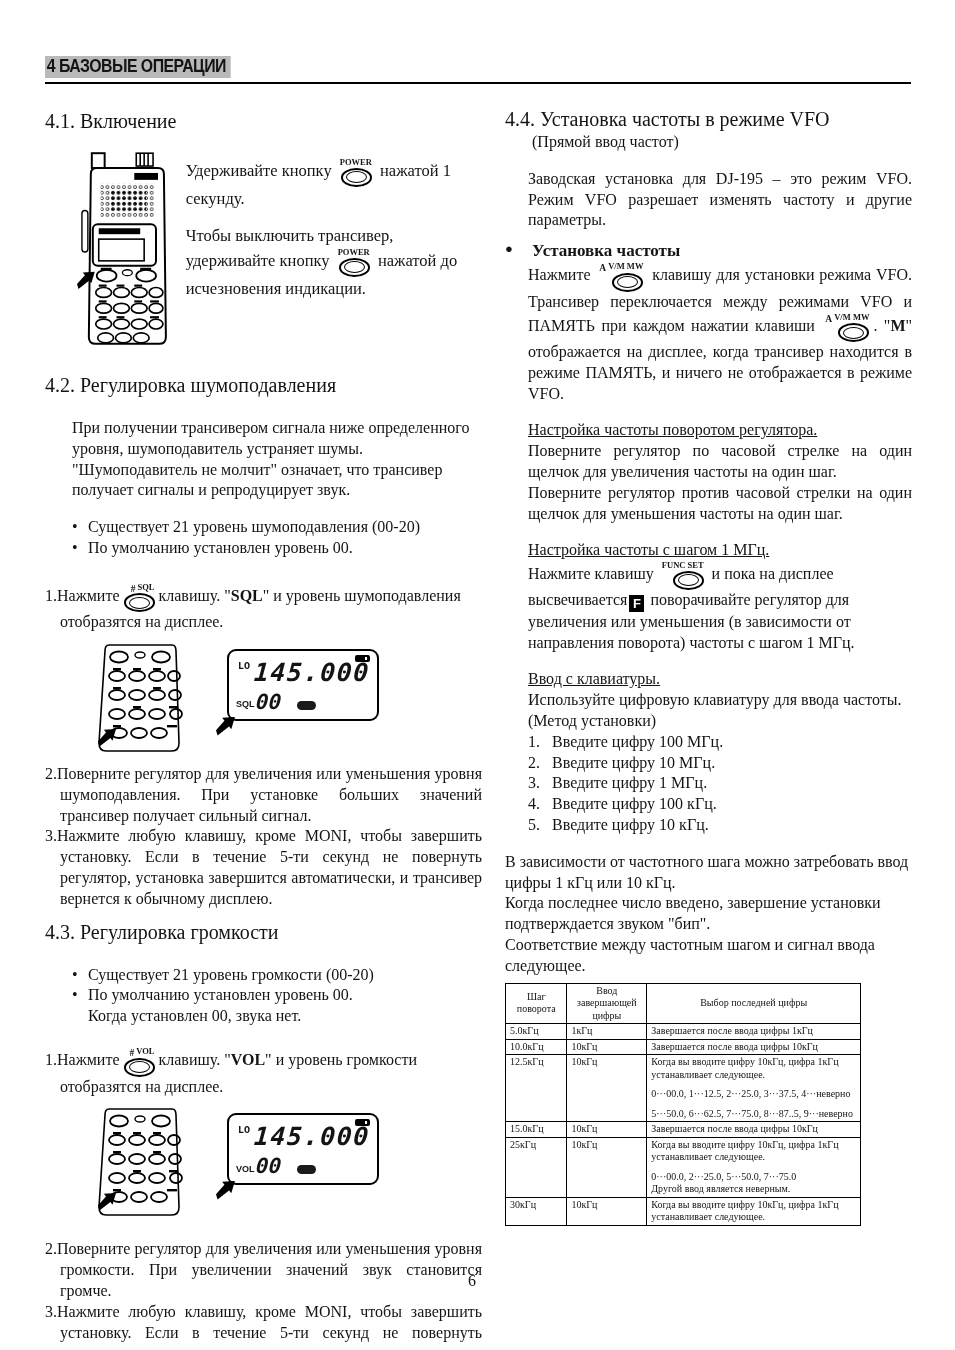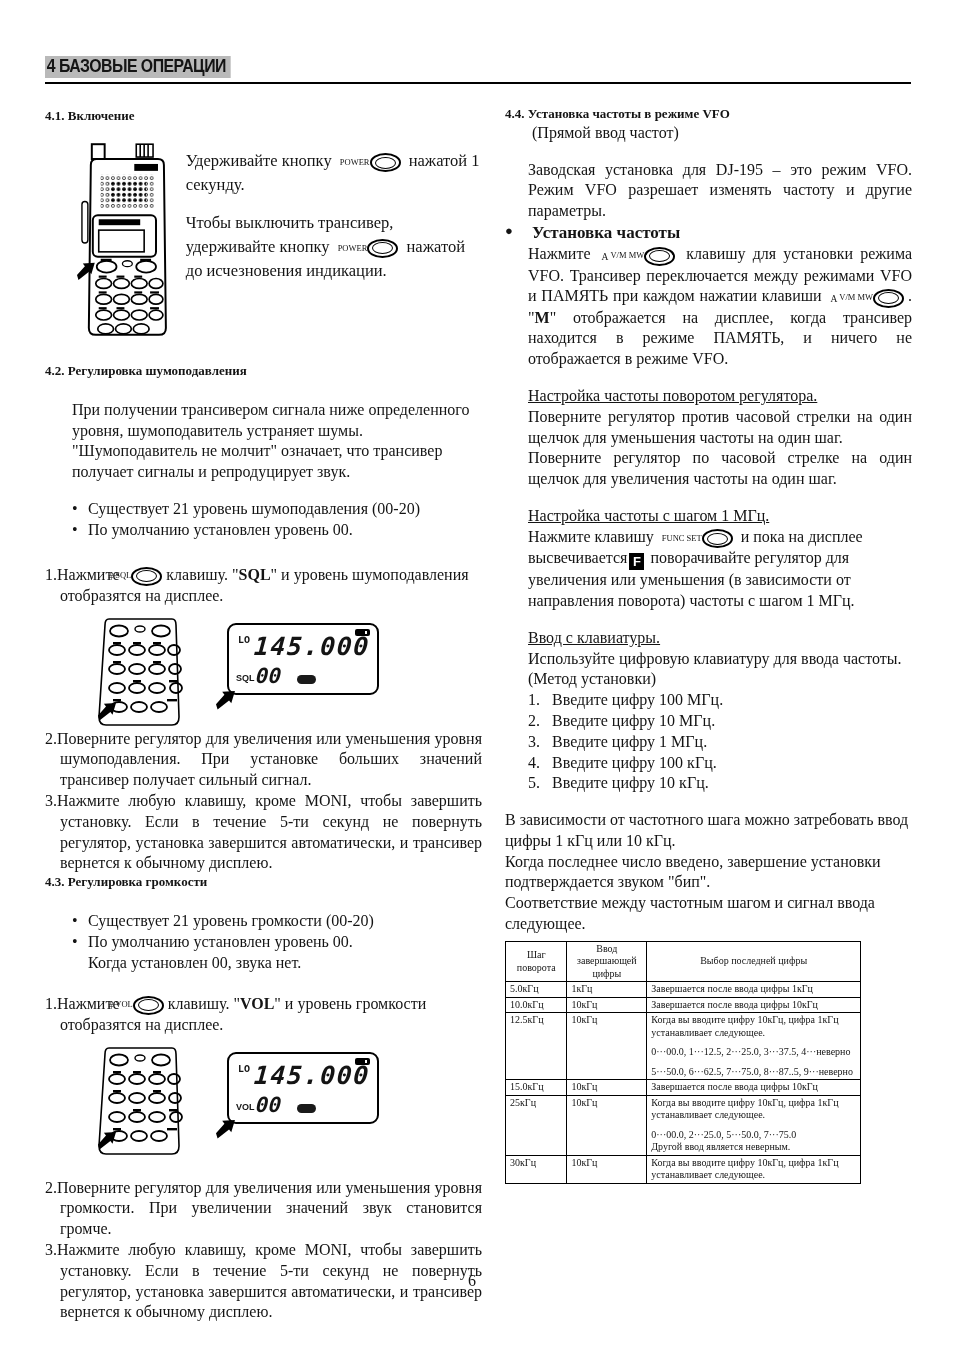--- a/index.html
+++ b/index.html
@@ -10,35 +10,35 @@
   
   .hdr { position:absolute; left:45px; top:56px; width:866px; border-bottom:2px solid #000; padding-bottom:4px; }
   .hdr-title { display:inline-block; font-family:"Liberation Sans",sans-serif; font-weight:bold; font-size:18px;
                letter-spacing:-0.6px; background:#b9b9b9; padding:0 5px 1px 2px; transform:scaleX(0.88); transform-origin:left center; }
 
   
   .col { position:absolute; font-size:16px; line-height:1.3; }
   .col-left  { left:45px;  top:108px; width:437px; }
   .col-right { left:505px; top:106px; width:407px; }
 
-  .sec-title { font-size:13px; font-weight:bold; }
+  .sec-title { font-size:20px; font-weight:normal; }
   .sub { padding-left:27px; }
   .just { text-align:justify; }
   .hang { padding-left:15px; text-indent:-15px; }
   .u { text-decoration:underline; }
   b { font-weight:bold; }
 
   
   .blt { position:relative; padding-left:16px; }
   .blt::before { content:"\2022"; position:absolute; left:0; top:0; }
   .bighead { position:relative; padding-left:27px; font-weight:bold; font-size:17px; }
   .bighead::before { content:"\25CF"; position:absolute; left:0; top:1px; font-size:13px; }
 
   
-  .key { display:inline-flex; flex-direction:row; align-items:center; vertical-align:middle; margin:0 4px; line-height:1; }
+  .key { display:inline-flex; flex-direction:column; align-items:flex-end; vertical-align:middle; margin:0 4px; line-height:1;font-weight:bold; }
   .k-label { font-size:8.5px; white-space:nowrap; }
   .k-pre { font-size:9.5px; position:relative; top:2px; margin-right:2px; }
   .k-oval { width:31px; height:19px; border:2px solid #000; border-radius:50%; display:flex; align-items:center; justify-content:center; margin-top:1px; background:#fff; }
   .k-oval::before { content:""; display:block; width:19px; height:10px; border:1.5px solid #000; border-radius:50%; }
 
   
   .fbadge { display:inline-block; width:15px; height:17px; background:#000; color:#fff; font-family:"Liberation Sans",sans-serif;
             font-weight:bold; font-size:13px; line-height:17px; text-align:center; vertical-align:-3px; margin:0 2px; }
 
   
@@ -61,21 +61,21 @@
   .lcd .lvl { font-family:"DejaVu Sans Mono",monospace; font-style:italic; font-weight:bold; font-size:21px; line-height:1; transform:skewX(-4deg); }
   .lcd .pill { width:19px; height:9px; background:#1a1a1a; border-radius:5px; margin:0 0 3px 16px; }
   .lcd .lcd-arr { position:absolute; left:-13px; bottom:-17px; }
 
   
   .steptable { border-collapse:collapse; margin-top:6px; width:356px; font-size:10px; line-height:1.25; }
   .steptable th, .steptable td { border:1px solid #000; padding:1px 4px; vertical-align:top; text-align:left; font-weight:normal; }
   .steptable th { text-align:center; vertical-align:middle; }
   .dgap { margin-top:7px; }
 
-  .pageno { position:absolute; left:468px; top:1272px; font-size:16px; } .mt10{margin-top:10px} .mt14{margin-top:0} .mt16{margin-top:16px}
+  .pageno { position:absolute; left:468px; top:1272px; font-size:16px; } .mt10{margin-top:10px} .mt14{margin-top:9px} .mt16{margin-top:16px}
   .mt20{margin-top:20px} .mt24{margin-top:24px}
 
   svg .ln { fill:none; stroke:#000; }
 </style>
 </head>
 <body>
 
 <svg width="0" height="0" style="position:absolute">
   <defs>
     <polygon id="ico-arrow" points="18,0 14.5,11.7 12.4,8.9 1.5,17.6 0,12.5 8,3.5 5.9,0.7" fill="#000"></polygon>
@@ -306,22 +306,22 @@
         </span>
       <span>клавишу для установки режима VFO. Трансивер переключается между режимами VFO и ПАМЯТЬ при каждом нажатии клавиши</span>
       <span class="key">
           <span class="k-label"><span class="k-pre">A</span><span>V/M MW</span></span>
           <span class="k-oval"></span>
         </span><span>. "</span><b>M</b><span>" отображается на дисплее, когда трансивер находится в режиме ПАМЯТЬ, и ничего не отображается в режиме VFO.</span>
     </div>
 
     <div class="mt16" style="padding-left:23px">
       <div class="u">Настройка частоты поворотом регулятора.</div>
+      <div class="just">Поверните регулятор по часовой стрелке на один щелчок для увеличения частоты на один шаг.</div>
       <div class="just">Поверните регулятор против часовой стрелки на один щелчок для уменьшения частоты на один шаг.</div>
-      <div class="just">Поверните регулятор по часовой стрелке на один щелчок для увеличения частоты на один шаг.</div>
     </div>
 
     <div class="mt16" style="padding-left:23px">
       <div class="u">Настройка частоты с шагом 1 МГц.</div>
       <div>
         <span>Нажмите клавишу</span>
         <span class="key">
             <span class="k-label">FUNC SET</span>
             <span class="k-oval"></span>
           </span>

